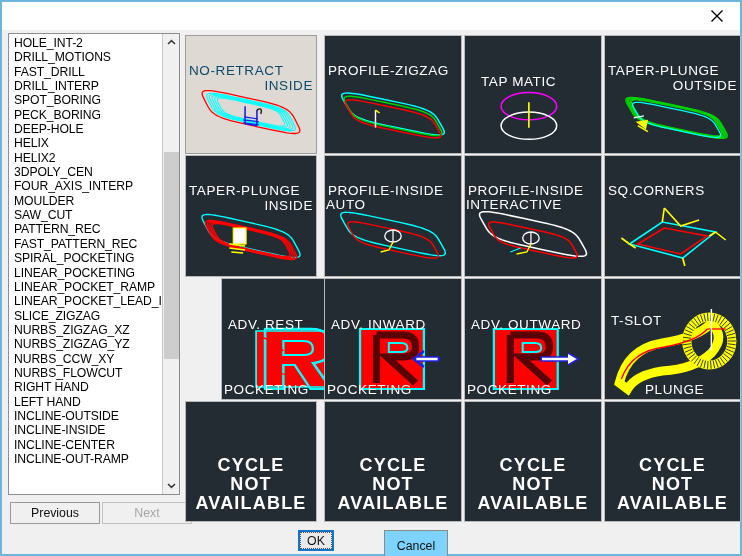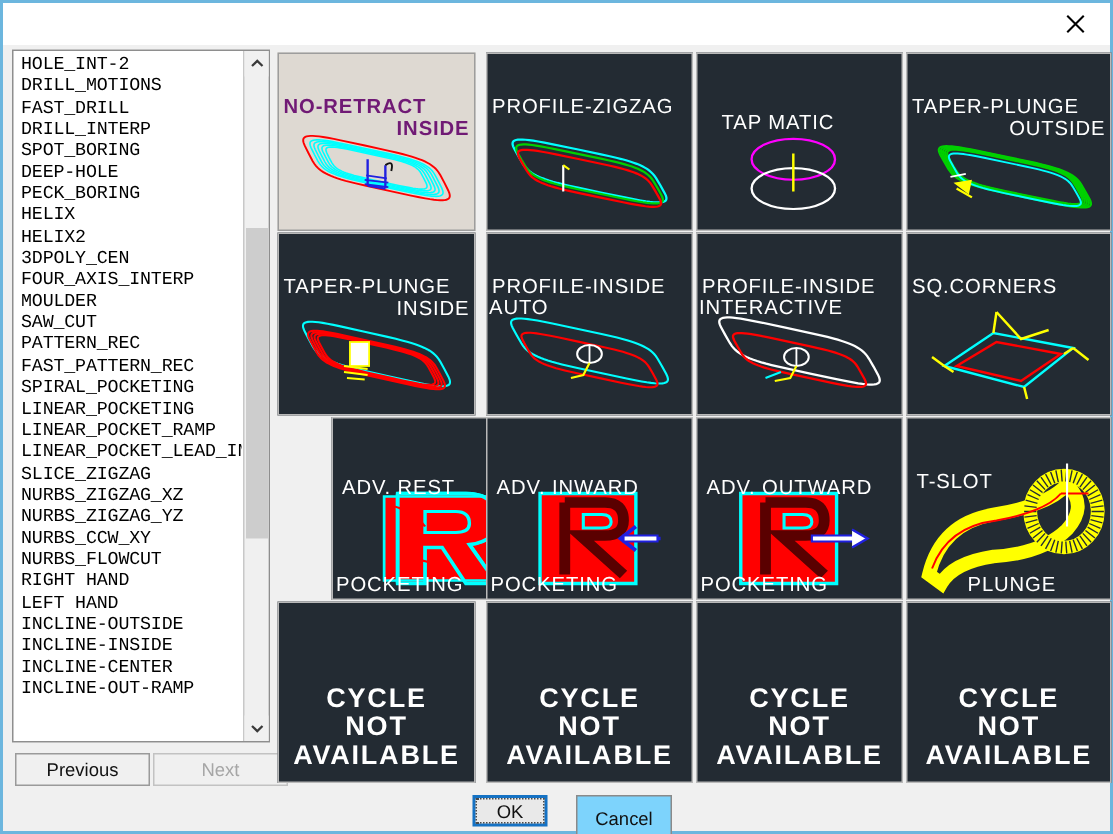--- a/index.html
+++ b/index.html
@@ -25,21 +25,20 @@
 
   
   #list-panel{
     position:absolute;left:6px;top:31px;width:172px;height:462px;
     box-sizing:border-box;border:1px solid #8e8e8e;background:#ffffff;
     overflow:hidden;
   }
   #list-inner{
     position:absolute;left:0;top:0;right:18px;top:2px;bottom:0;
     overflow:hidden;
-    font-family:Liberation Mono, monospace;
   }
   .list-item{
     height:14.35px;line-height:14.35px;
     font-size:12.2px;color:#000000;padding-left:5px;
     white-space:nowrap;letter-spacing:-0.1px;cursor:default;
   }
 
   
   #list-scrollbar{
     position:absolute;right:0;top:0;width:17px;height:100%;
@@ -68,21 +67,21 @@
   #prev-btn{left:8px;top:500px;}
   #next-btn{left:100px;top:500px;}
 
   
   .dlgbtn{
     position:absolute;top:528px;height:31px;width:64px;
     box-sizing:border-box;border:1px solid #8a8a8a;background:#7dd3fc;
     font-size:12.3px;color:#111;display:flex;align-items:center;
     justify-content:center;cursor:default;
   }
-  #ok-btn{left:296px;border:2px solid #1572c4;background:#e9e9e9;width:50px;height:21px;margin-left:17px;}
+  #ok-btn{left:296px;border:2px solid #1572c4;background:#e9e9e9;width:36px;height:21px;}
   #ok-btn .inner{
     width:100%;height:100%;box-sizing:border-box;
     border:1px dotted #4a4a4a;display:flex;align-items:center;justify-content:center;
   }
   #cancel-btn{left:382px;width:64px;}
 
   
   #grid{
     position:absolute;left:182px;top:31px;width:556px;height:490px;
   }
@@ -90,21 +89,21 @@
     position:absolute;box-sizing:border-box;
     border:1px solid #b9b9b9;background:#232b33;overflow:hidden;cursor:default;
   }
   .tile.selected{background:#ded9d2;border:1px solid #9d9d9d;}
   .tile svg{position:absolute;left:0;top:0;width:100%;height:100%;}
   .tlabel{
     position:absolute;font-family:"Liberation Sans", sans-serif;
     font-size:13.5px;letter-spacing:0.6px;color:#ffffff;white-space:nowrap;
     pointer-events:none;
   }
-  .tile.selected .tlabel{color:#701a75;font-weight:bold;}
+  .tile.selected .tlabel{color:#0c4a6e;}
   .na-text{
     position:absolute;left:0;right:0;bottom:8px;text-align:center;
     color:#ffffff;font-weight:bold;font-size:18px;line-height:19px;
     letter-spacing:1.2px;font-family:"Liberation Sans", sans-serif;
     pointer-events:none;
   }
 </style>
 </head>
 <body>
 
@@ -118,22 +117,22 @@
     </div>
   </div>
 
   <div id="list-panel">
     <div id="list-inner">
         <div class="list-item">HOLE_INT-2</div>
         <div class="list-item">DRILL_MOTIONS</div>
         <div class="list-item">FAST_DRILL</div>
         <div class="list-item">DRILL_INTERP</div>
         <div class="list-item">SPOT_BORING</div>
+        <div class="list-item">PECK_BORING</div>
         <div class="list-item">DEEP-HOLE</div>
-        <div class="list-item">PECK_BORING</div>
         <div class="list-item">HELIX</div>
         <div class="list-item">HELIX2</div>
         <div class="list-item">3DPOLY_CEN</div>
         <div class="list-item">FOUR_AXIS_INTERP</div>
         <div class="list-item">MOULDER</div>
         <div class="list-item">SAW_CUT</div>
         <div class="list-item">PATTERN_REC</div>
         <div class="list-item">FAST_PATTERN_REC</div>
         <div class="list-item">SPIRAL_POCKETING</div>
         <div class="list-item">LINEAR_POCKETING</div>

